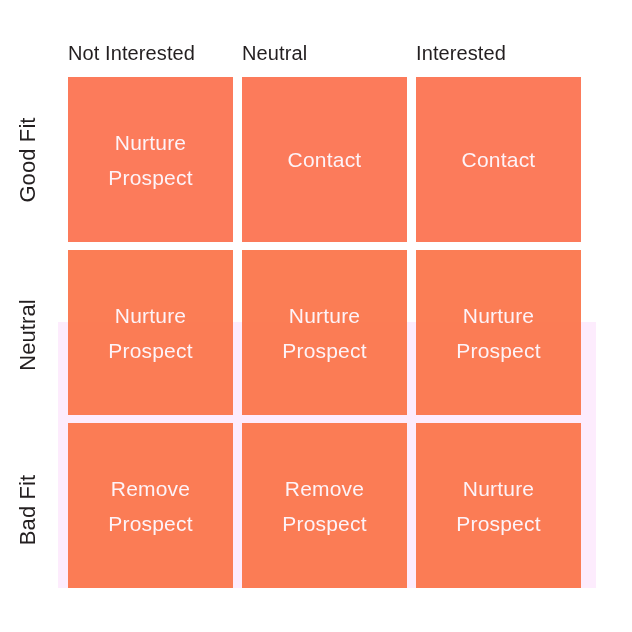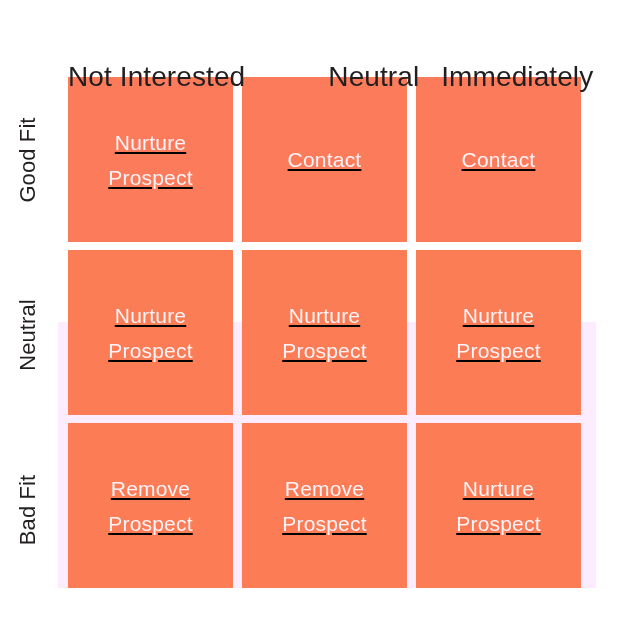--- a/index.html
+++ b/index.html
@@ -39,27 +39,26 @@
     left: 68px;
     top: 36px;
     width: 512px;
     height: 34px;
     display: flex;
     z-index: 4;
   }
   .col-header {
     flex: 0 0 165px;
     margin-right: 9px;
-    text-align: right;
-    font-size: 28px;
+    text-align: left;
+    font-size: 20px;
     line-height: 34px;
     color: #231f20;
     letter-spacing: 0.1px;
     white-space: nowrap;
-    margin-top: 24px;
   }
   .col-header:last-child { margin-right: 0; }
 
   
   .row-label {
     position: absolute;
     left: 0px;
     width: 165px;
     height: 56px;
     z-index: 4;
@@ -83,21 +82,20 @@
     left: 68px;
     top: 77px;
     width: 512px;
     height: 511px;
     display: grid;
     grid-template-columns: 165px 165px 165px;
     grid-template-rows: 165px 165px 165px;
     column-gap: 9px;
     row-gap: 8px;
     z-index: 3;
-    text-decoration: underline;
   }
   .matrix-cell {
     background: #fc7b5b;
     display: flex;
     flex-direction: column;
     align-items: center;
     justify-content: center;
     text-align: center;
     color: #fdf3f8;
     font-size: 21px;
@@ -117,21 +115,21 @@
 </head>
 <body>
 
 <div id="matrix-canvas">
 
   <div id="highlight-band"></div>
 
   <div id="column-headers">
     <div class="col-header">Not Interested</div>
     <div class="col-header">Neutral</div>
-    <div class="col-header">Immediately</div>
+    <div class="col-header">Interested</div>
   </div>
 
   <div class="row-label" id="row-label-0">Good Fit</div>
   <div class="row-label" id="row-label-1">Neutral</div>
   <div class="row-label" id="row-label-2">Bad Fit</div>
 
   <div id="cell-grid">
 
     <div class="matrix-cell">
       <span class="cell-line">Nurture</span>

